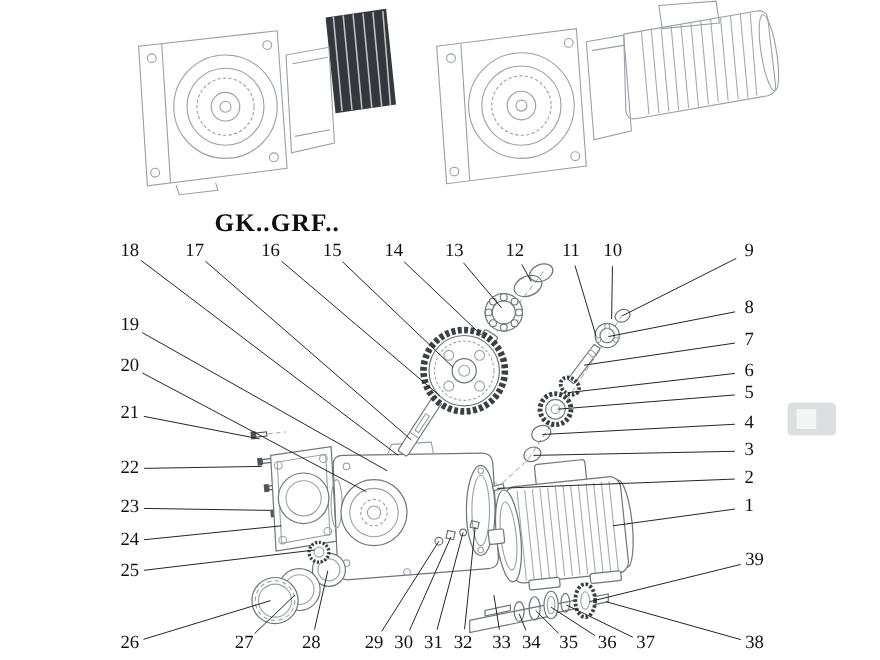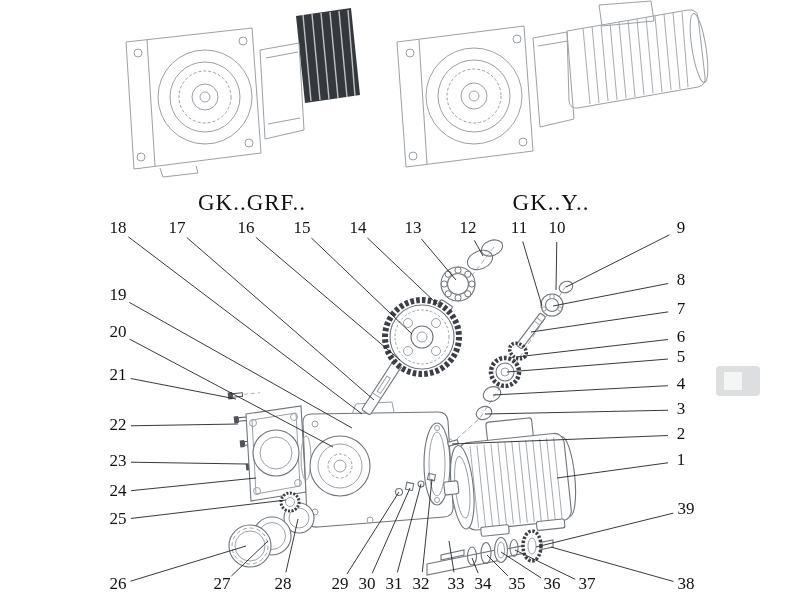--- a/index.html
+++ b/index.html
@@ -1,18 +1,18 @@
 <!DOCTYPE html>
 <html><head>
 <meta charset="utf-8">
 <style>
   html,body{margin:0;padding:0;background:#fff;}
   .stage{position:relative;width:800px;height:600px;background:#ffffff;overflow:hidden;font-family:"Liberation Serif",serif;}
   .stage > svg{position:absolute;left:0;top:0;}
-  .heading{position:absolute;top:190px;transform:translateX(-50%);font-weight:normal;font-size:23px;letter-spacing:1px;color:#101010;white-space:nowrap;}
+  .heading{position:absolute;top:190px;transform:translateX(-50%);font-weight:bold;font-size:23px;letter-spacing:1px;color:#101010;white-space:nowrap;}
   .ln{fill:none;stroke:#9aa0a6;stroke-width:1;}
   .ln2{fill:none;stroke:#6f757b;stroke-width:1.1;}
   .lnw{fill:#ffffff;stroke:#6f757b;stroke-width:1.1;}
   .fins{fill:none;stroke:#a6abb0;stroke-width:1;}
   .dash{fill:none;stroke:#8b9096;stroke-width:0.8;stroke-dasharray:5 3;}
   .leader{stroke:#222222;stroke-width:0.9;}
   .callout{font-family:"Liberation Serif",serif;font-size:17px;fill:#111111;text-anchor:middle;}
 </style>
 </head>
 <body>
@@ -330,14 +330,13 @@
         <line x1="507.80761184457486" y1="575.8076118445749" x2="487" y2="555" class="leader"></line>
         <text x="517" y="585" class="callout" dominant-baseline="middle">35</text>
         <line x1="541.0855879570221" y1="577.9377333839554" x2="501" y2="552" class="leader"></line>
         <text x="552" y="585" class="callout" dominant-baseline="middle">36</text>
         <line x1="575.3082178962026" y1="579.316494810654" x2="515" y2="550" class="leader"></line>
         <text x="587" y="585" class="callout" dominant-baseline="middle">37</text>
       </g>
   </svg>
 
   <div class="heading" style="left:252px">GK..GRF..</div>
-  <div class="heading" style="left:551px">GK..Y..</div>
 </div>
 
 </body></html>

